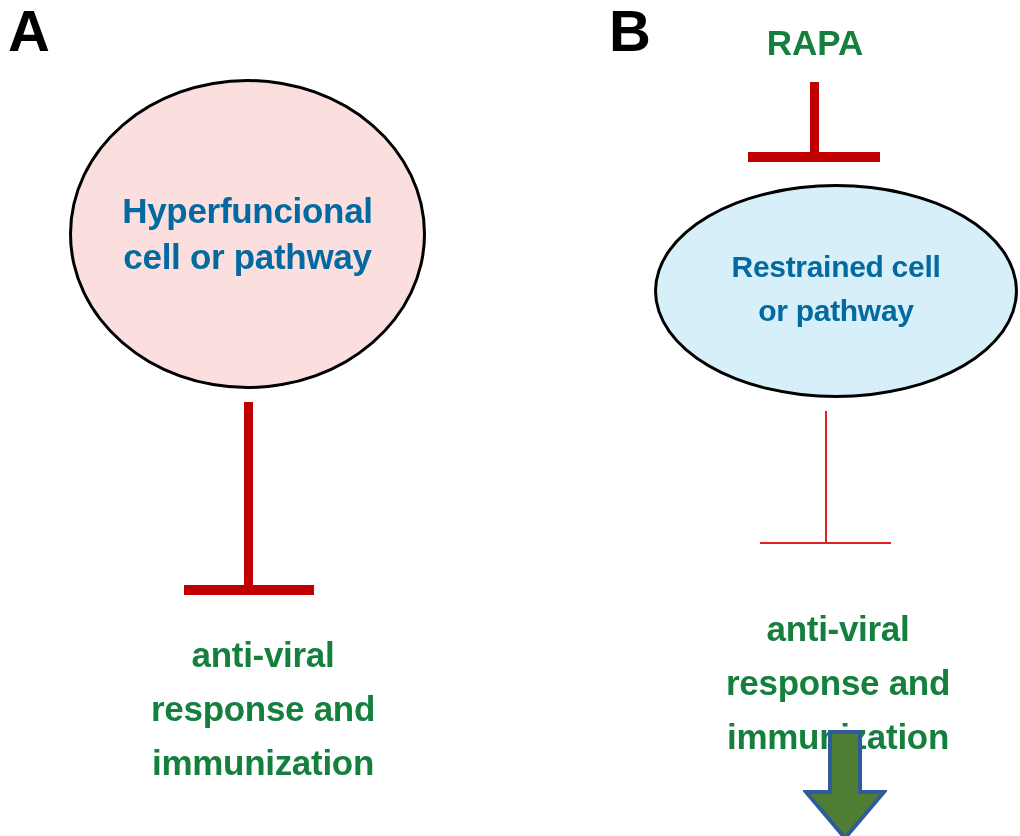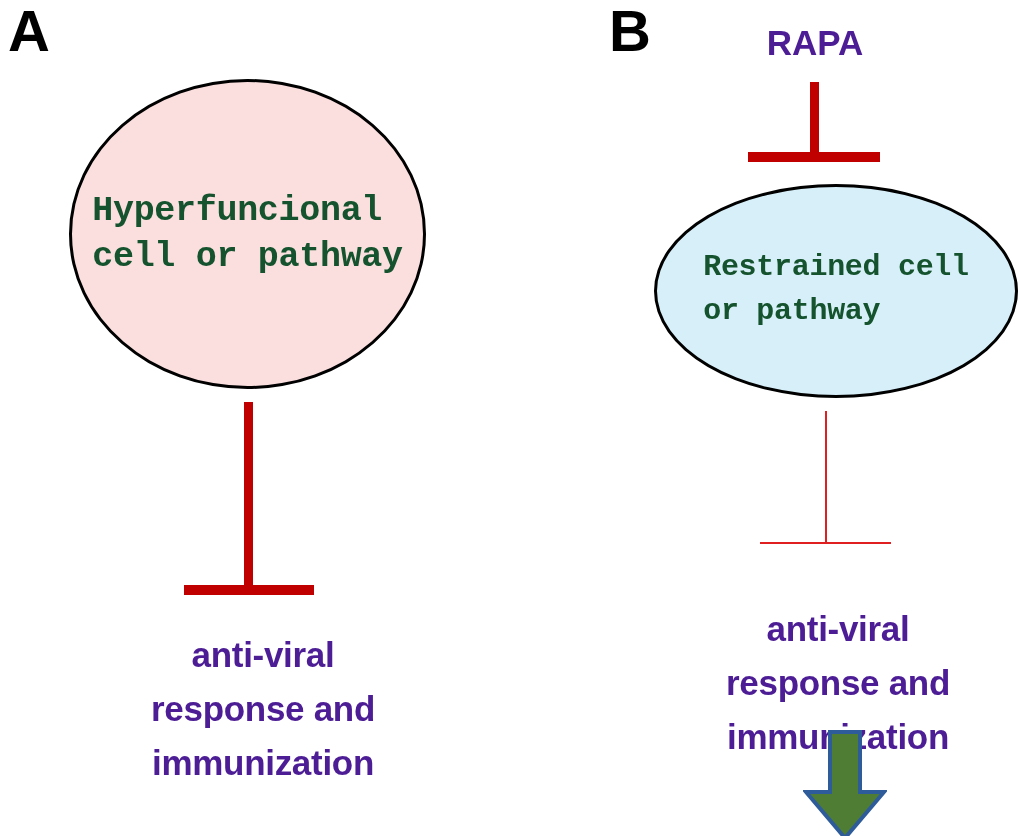--- a/index.html
+++ b/index.html
@@ -33,24 +33,24 @@
   .ellipse {
     position: absolute;
     border: 3px solid #000000;
     border-radius: 50%;
     box-sizing: border-box;
     display: flex;
     align-items: center;
     justify-content: center;
   }
   .ellipse-label {
-    font-family: Liberation Mono, monospace;
+    font-family: Liberation Sans, sans-serif;
     font-weight: bold;
-    color: #14532d;
-    text-align: left;
+    color: #0369a1;
+    text-align: center;
     white-space: pre-line;
     user-select: none;
   }
 
   #ellipse-pink {
     left: 69px;
     top: 79px;
     width: 357px;
     height: 310px;
     background: #fbdede;
@@ -97,21 +97,21 @@
   #inhibit-b-bar  {
     left: 760px; top: 542px; width: 131px; height: 2px;
     background: #e02020;
   }
 
   
   .outcome-text {
     position: absolute;
     font-family: "Liberation Sans", sans-serif;
     font-weight: bold;
-    color: #4c1d95;
+    color: #15803d;
     text-align: center;
     white-space: pre-line;
     user-select: none;
   }
   #outcome-a {
     left: 93px;
     top: 628px;
     width: 340px;
     font-size: 35px;
     line-height: 54px;

